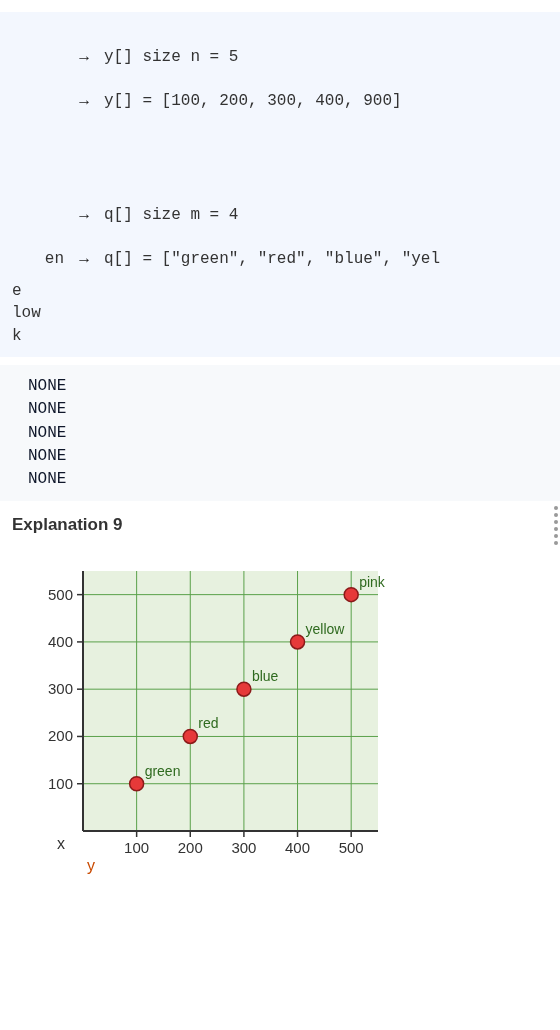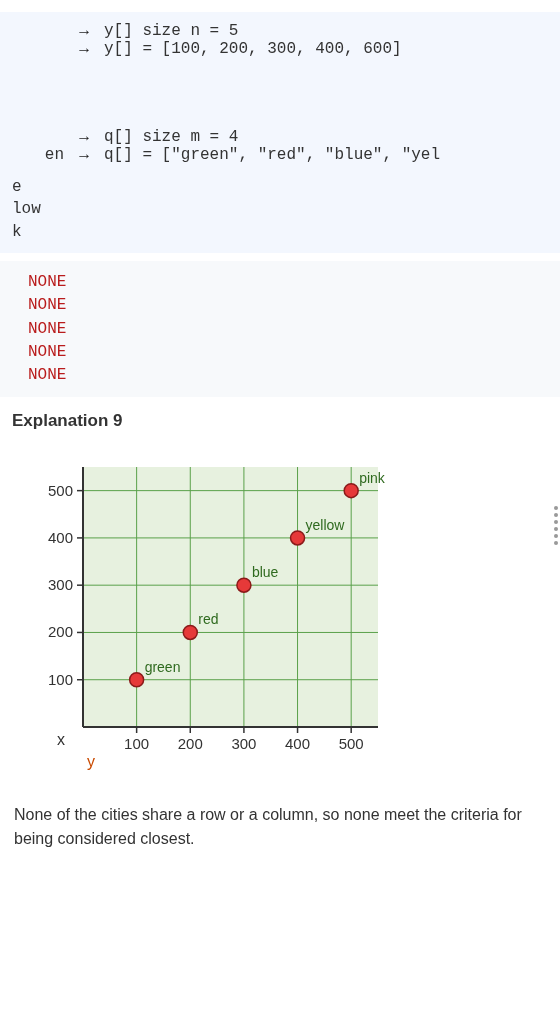--- a/index.html
+++ b/index.html
@@ -39,20 +39,21 @@
   .code-block .arrow {
     display: inline-block;
     width: 40px;
     text-align: center;
     color: #222;
   }
   .code-block .content {
     flex: 1;
     overflow: hidden;
     white-space: nowrap;
+    margin-top: 26px;
   }
   .side-text {
     font-family: "SFMono-Regular", Consolas, "Liberation Mono", Menlo, monospace;
     font-size: 16px;
     white-space: pre;
     padding-left: 12px;
     margin-top: 12px;
     line-height: 1.4;
   }
   h3.section-title {
@@ -61,21 +62,21 @@
     margin: 14px 0 8px 12px;
     color: #333;
   }
   .output-panel {
     background: #f7f9fb;
     padding: 10px 0 10px 28px;
     font-family: "SFMono-Regular", Consolas, "Liberation Mono", Menlo, monospace;
     font-size: 16px;
     line-height: 1.45;
     white-space: pre;
-    color: #b91c1c;
+    color: #0f172a;
   }
   .vdots {
     position: fixed;
     right: 2px;
     top: 506px;
     display: flex;
     flex-direction: column;
     gap: 3px;
   }
   .vdots span {
@@ -98,21 +99,21 @@
     line-height: 1.5;
     color: #333;
   }
 </style>
 </head>
 <body>
 
 <div class="main-wrap">
 
   <div class="code-panel">
-    <div class="code-block" id="code-block-top"><div class="arrow-row"><span class="left-col"></span><span class="arrow">→</span><span class="content">y[] size n = 5</span></div><div class="arrow-row"><span class="left-col"></span><span class="arrow">→</span><span class="content">y[] = [100, 200, 300, 400, 600]</span></div></div>
+    <div class="code-block" id="code-block-top"><div class="arrow-row"><span class="left-col"></span><span class="arrow">→</span><span class="content">y[] size n = 5</span></div><div class="arrow-row"><span class="left-col"></span><span class="arrow">→</span><span class="content">y[] = [100, 200, 300, 400, 900]</span></div></div>
     <div style="height:70px"></div>
     <div class="code-block" id="code-block-bottom"><div class="arrow-row"><span class="left-col"></span><span class="arrow">→</span><span class="content">q[] size m = 4</span></div><div class="arrow-row"><span class="left-col">en</span><span class="arrow">→</span><span class="content">q[] = ["green", "red", "blue", "yel</span></div></div>
     <div class="side-text">e
 low
 k</div>
   </div>
 
   <div class="output-panel">NONE
 NONE
 NONE
@@ -164,21 +165,20 @@
         <text x="170.27272727272728" y="167.45454545454544" font-size="14" fill="#2f6a1f">red</text>
         <circle cx="215.9090909090909" cy="128.1818181818182" r="7" fill="#e63939" stroke="#8b1a1a" stroke-width="1.5"></circle>
         <text x="223.9090909090909" y="120.18181818181819" font-size="14" fill="#2f6a1f">blue</text>
         <circle cx="269.54545454545456" cy="80.9090909090909" r="7" fill="#e63939" stroke="#8b1a1a" stroke-width="1.5"></circle>
         <text x="277.54545454545456" y="72.9090909090909" font-size="14" fill="#2f6a1f">yellow</text>
         <circle cx="323.1818181818182" cy="33.636363636363654" r="7" fill="#e63939" stroke="#8b1a1a" stroke-width="1.5"></circle>
         <text x="331.1818181818182" y="25.636363636363654" font-size="14" fill="#2f6a1f">pink</text>
       </svg>
   </div>
 
-  <div class="explanation">None of the cities share a row or a column, so none meet the criteria for being considered closest.</div>
 
 </div>
 
 <div class="vdots">
   <span></span>
     <span></span>
     <span></span>
     <span></span>
     <span></span>
     <span></span>

